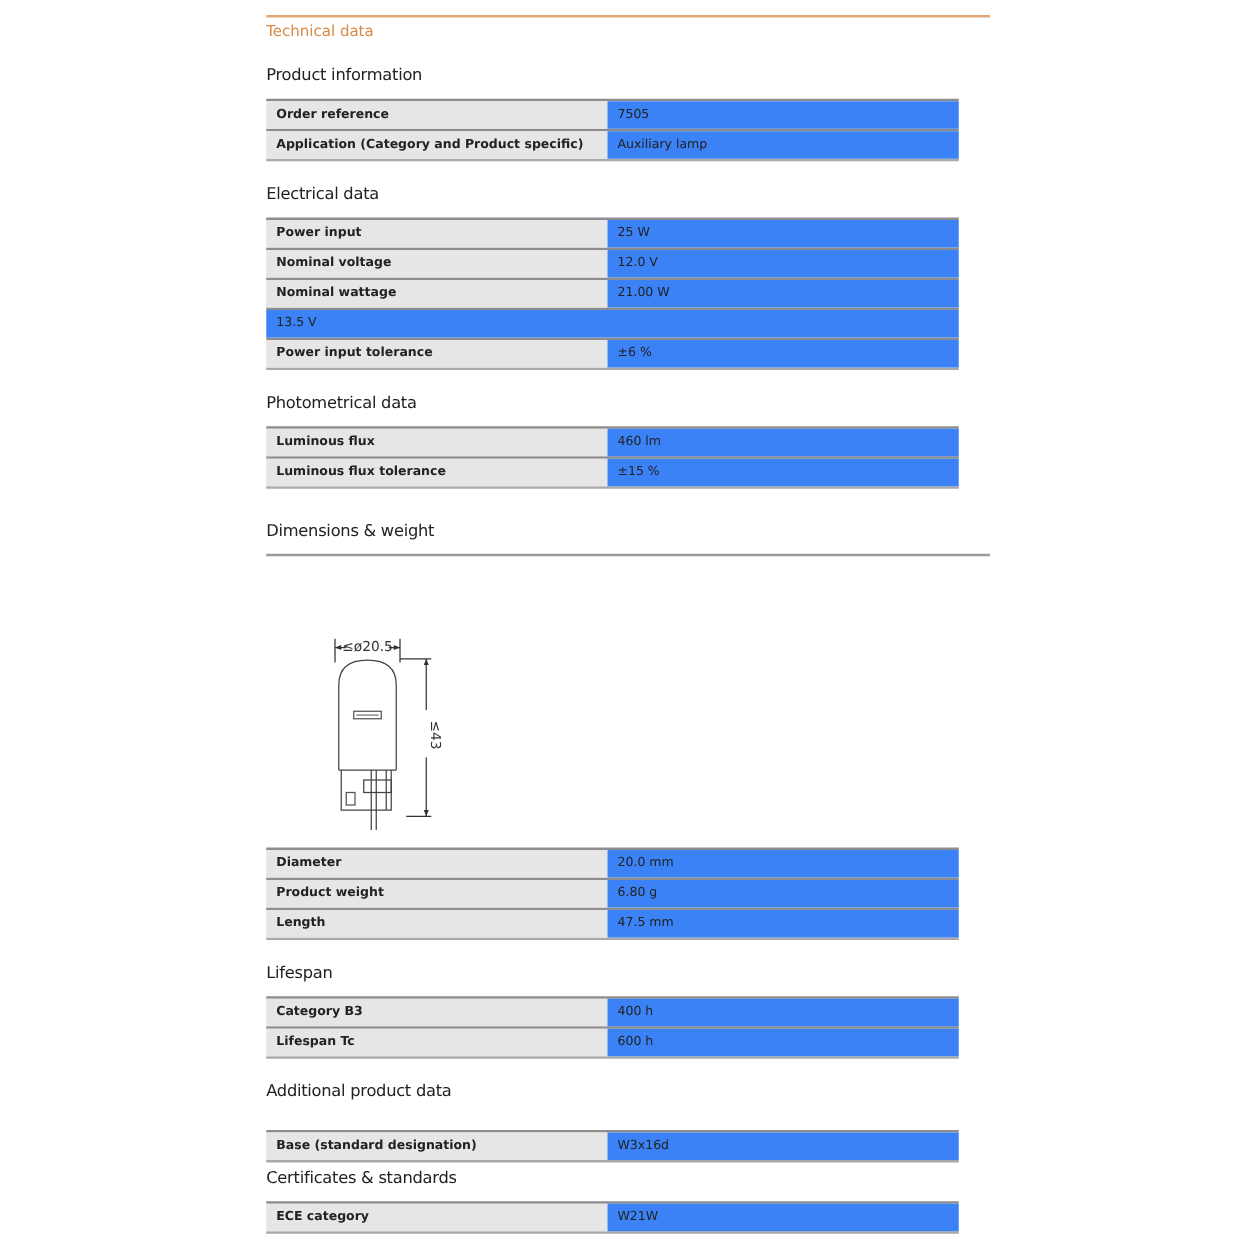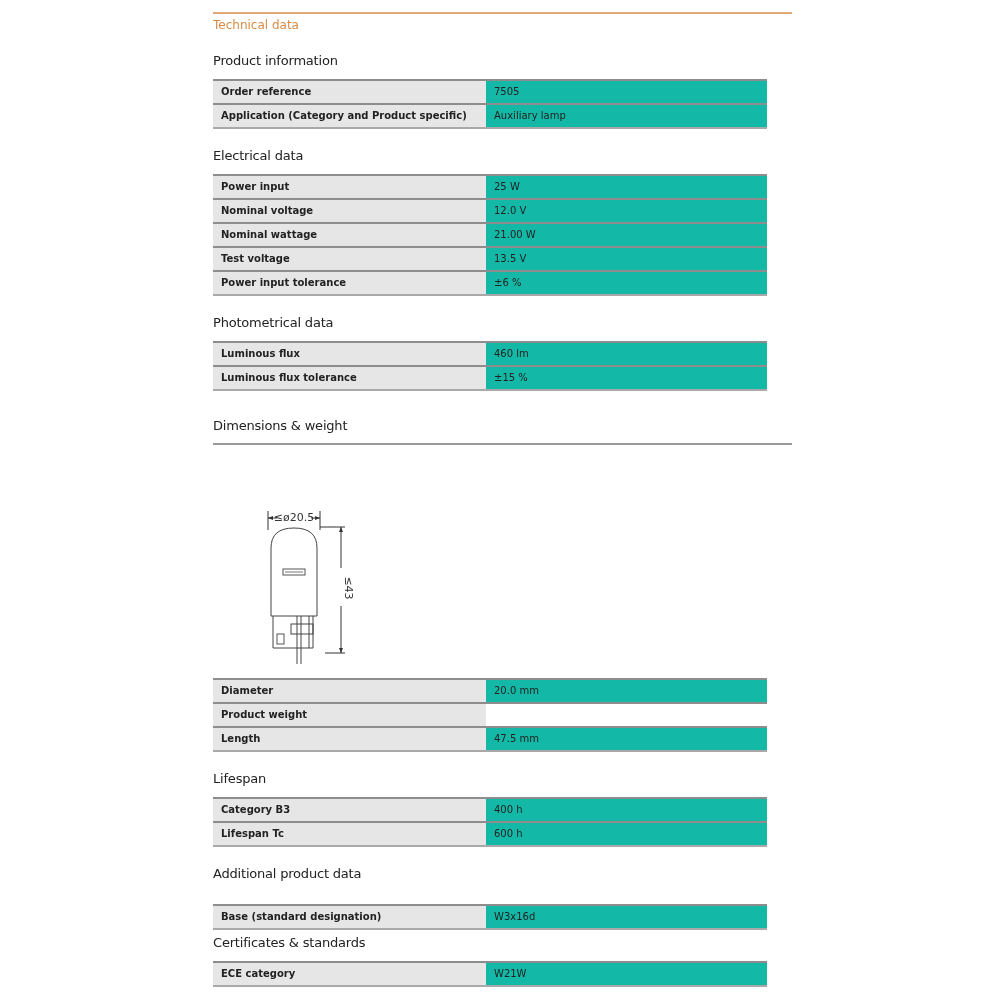--- a/index.html
+++ b/index.html
@@ -22,21 +22,21 @@
       display: flex; height: 22px; border-top: 2px solid #8d8d8d; justify-content: space-between;
     }
     .row:last-child { border-bottom: 2px solid #a9a9a9; }
     .cell-label {
       width: 273px; background: #e6e6e6; padding-left: 8px; box-sizing: border-box;
       font-size: 10px; font-weight: bold; line-height: 22px; color: #222;
       white-space: nowrap; overflow: hidden;
     }
     .cell-value {
       flex: 1; padding-left: 8px; font-size: 10px; line-height: 22px; color: #222;
-      background: #14b8a6;
+      background: #3b82f6;
     }
     .heading-rule { position: absolute; left: 0; width: 579px; height: 2px; background: #9a9a9a; }
     .diagram { position: absolute; left: 50px; top: 506px; width: 100px; height: 160px; }
   </style>
 </head>
 <body>
 
 <div class="page">
   <div class="top-rule"></div>
   <div class="section-title-orange">Technical data</div>
@@ -61,21 +61,20 @@
     </div>
     <div class="row">
       <div class="cell-label">Nominal voltage</div>
       <div class="cell-value">12.0 V</div>
     </div>
     <div class="row">
       <div class="cell-label">Nominal wattage</div>
       <div class="cell-value">21.00 W</div>
     </div>
     <div class="row">
-      <div class="cell-label">Test voltage</div>
       <div class="cell-value">13.5 V</div>
     </div>
     <div class="row">
       <div class="cell-label">Power input tolerance</div>
       <div class="cell-value">±6 %</div>
     </div>
   </div>
 
   <div class="section-heading" style="top:315px">Photometrical data</div>
   <div class="table" style="top:341px">
@@ -125,20 +124,21 @@
     </svg>
   </div>
 
   <div class="table" style="top:678px">
     <div class="row">
       <div class="cell-label">Diameter</div>
       <div class="cell-value">20.0 mm</div>
     </div>
     <div class="row">
       <div class="cell-label">Product weight</div>
+      <div class="cell-value">6.80 g</div>
     </div>
     <div class="row">
       <div class="cell-label">Length</div>
       <div class="cell-value">47.5 mm</div>
     </div>
   </div>
 
   <div class="section-heading" style="top:771px">Lifespan</div>
   <div class="table" style="top:797px">
     <div class="row">

